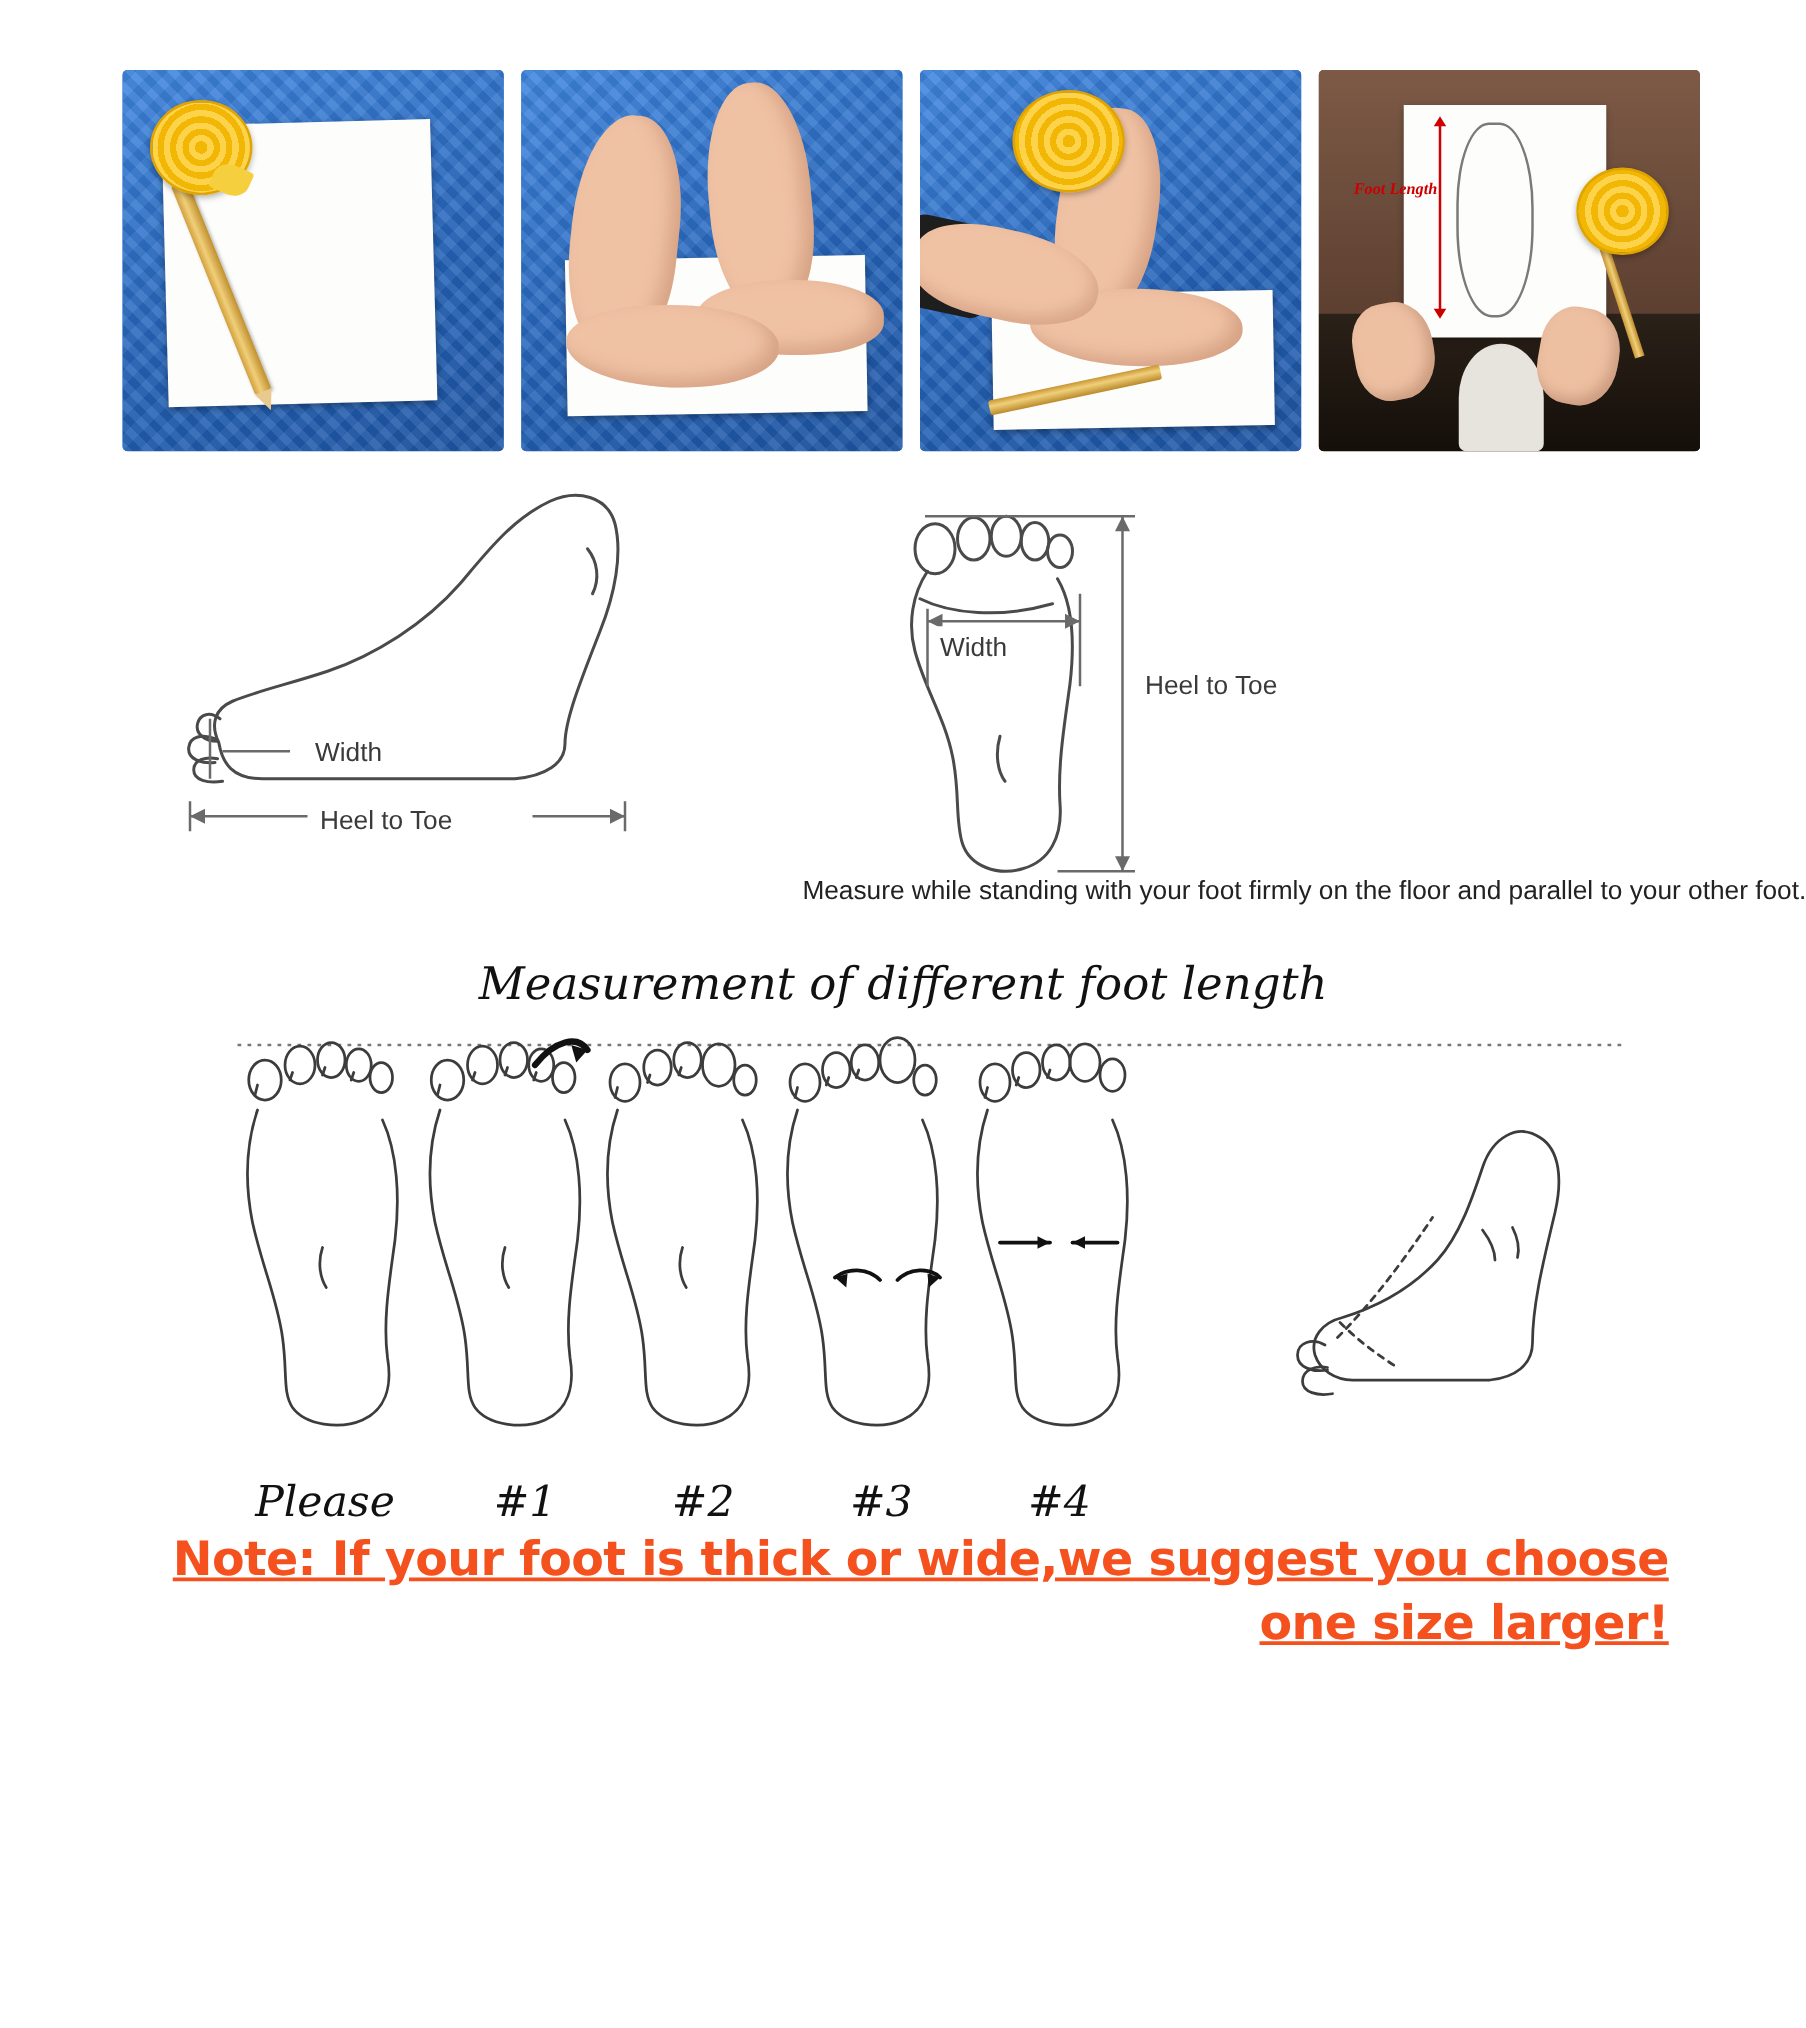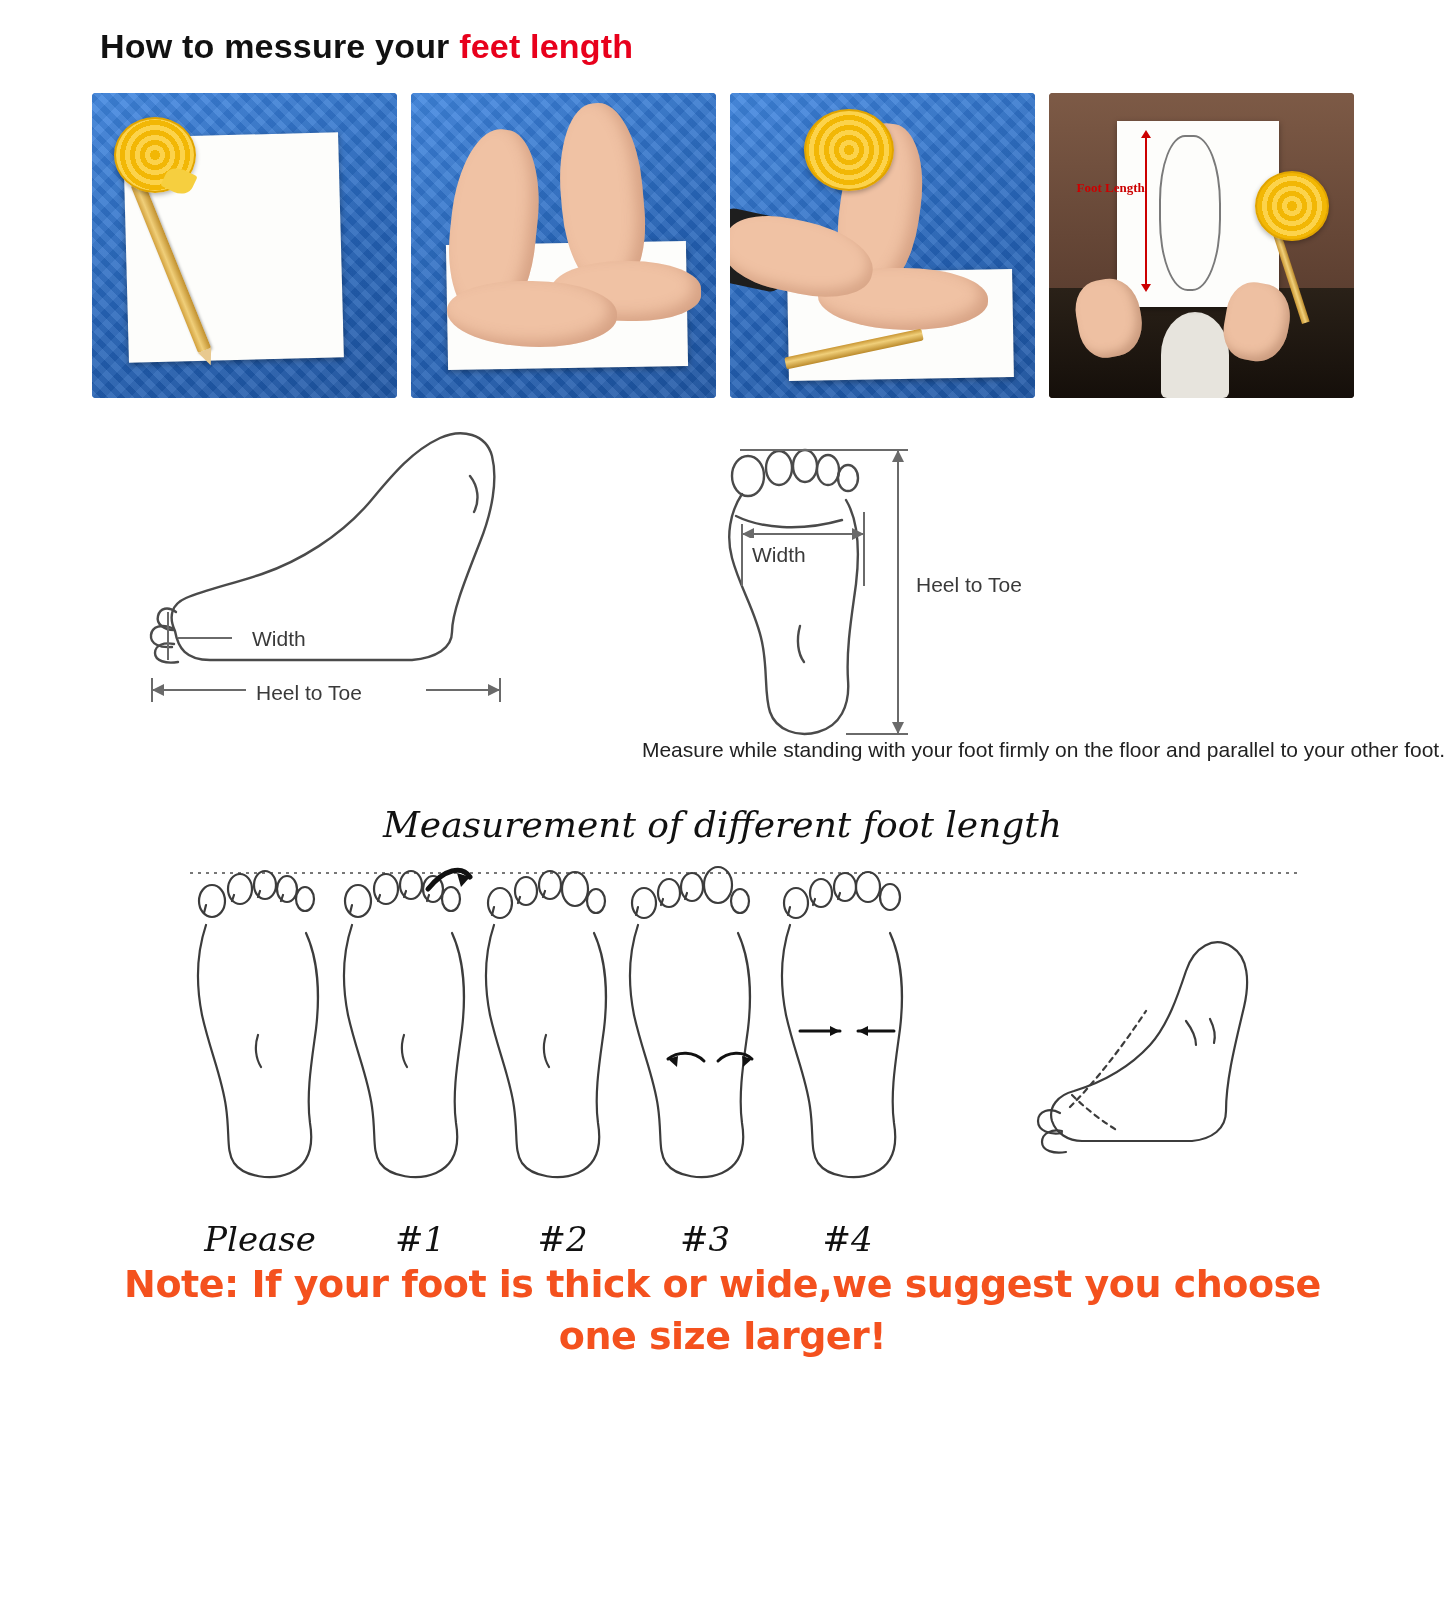--- a/index.html
+++ b/index.html
@@ -36,21 +36,22 @@
     font-weight: bold;
     color: #2a2a2a;
   }
 
   
   .photo-strip {
     margin: 28px 0 0 0;
     padding: 0 85px;
     display: flex;
     gap: 14px;
-    justify-content: center;
+    justify-content: flex-end;
+    font-style: italic;
   }
   .photo {
     width: 305px;
     height: 305px;
     border-radius: 4px;
     position: relative;
     overflow: hidden;
     background: #2f6fd0;
   }
   
@@ -276,43 +277,41 @@
   .lbl {
     font-family: "DejaVu Serif", "Liberation Serif", serif;
     font-style: italic;
     font-size: 34px;
     color: #111;
   }
 
   
   .note {
     margin-top: 24px;
-    text-align: center;
+    text-align: right;
     color: #f4511e;
     font-weight: bold;
     font-size: 38px;
     line-height: 1.35;
     font-family: "DejaVu Sans", sans-serif;
     letter-spacing: -0.5px;
     padding: 0 110px;
+    text-decoration: underline;
   }
   svg { display: block; }
   .dim-text {
     font-family: "Liberation Sans", sans-serif;
     font-size: 21px;
     fill: #3a3a3a;
   }
 </style>
 </head>
 <body>
 
 <div class="header">
-  <div class="title">
-    <span>How to messure your </span><span class="accent">feet length</span>
-  </div>
 </div>
 
 <div class="photo-strip">
 
   <div class="photo p1">
     <div class="mat"></div>
     <div class="paper"></div>
     <div class="pencil"></div>
     <div class="lolli"></div>
     <div class="ribbon"></div>

